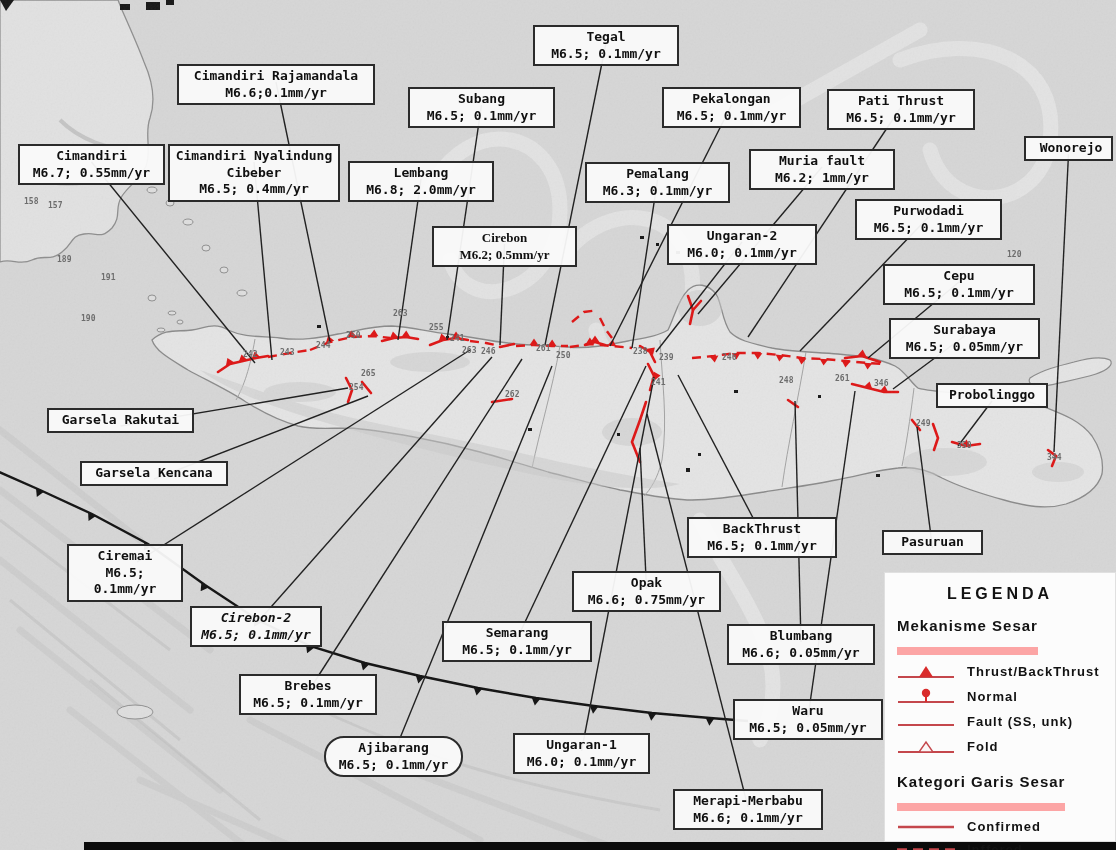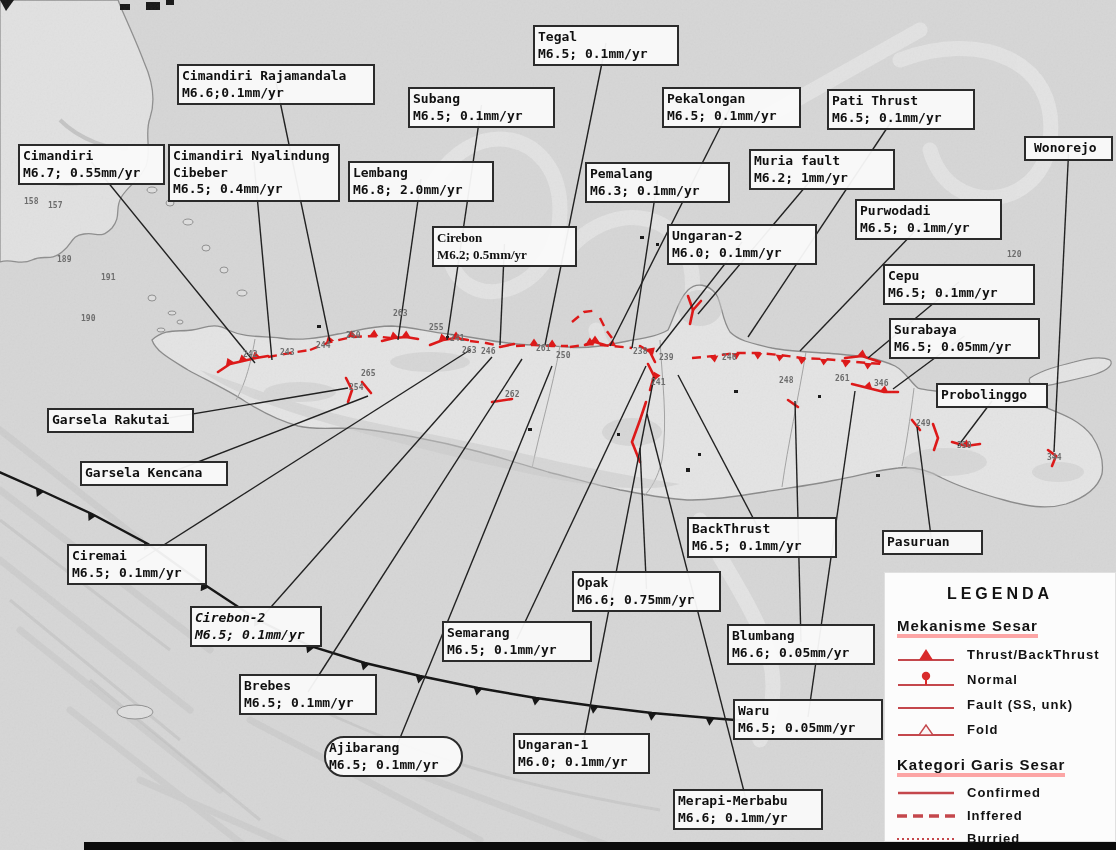--- a/index.html
+++ b/index.html
@@ -1,32 +1,32 @@
 <!DOCTYPE html>
 <html><head>
 <meta charset="utf-8">
 <style>
   html,body{margin:0;padding:0;background:#b9b9b9;}
   #stage{position:relative;width:1116px;height:850px;overflow:hidden;
          background:#d6d6d6;font-family:"DejaVu Sans Mono","Liberation Mono",monospace;}
   #mapsvg{position:absolute;left:0;top:0;z-index:1;}
   #labels{position:absolute;left:0;top:0;width:1116px;height:850px;z-index:4;pointer-events:none;}
   .flabel{position:absolute;box-sizing:border-box;border:2px solid #2b2b2b;
-          background:rgba(250,250,250,.95);padding:2px 3px;text-align:left;
+          background:rgba(250,250,250,.95);padding:2px 3px;text-align:center;
           color:#101010;font-weight:bold;font-size:13px;line-height:1.28;
           font-family:"DejaVu Sans Mono","Liberation Mono",monospace;}
   .fid{position:absolute;font-size:8px;color:#6d6d6d;font-weight:bold;z-index:3;
        font-family:"DejaVu Sans Mono","Liberation Mono",monospace;}
   
   #legend{position:absolute;left:884px;top:572px;width:232px;height:270px;z-index:5;
           background:#fcfcfc;border:1px solid #e0e0e0;box-sizing:border-box;
           font-family:"Liberation Sans","DejaVu Sans",sans-serif;color:#121212;}
   #legend .ltitle{text-align:center;font-weight:bold;font-size:16px;letter-spacing:4px;margin-top:12px;}
   #legend .lsection{font-weight:bold;font-size:15px;letter-spacing:1px;margin:14px 0 4px 12px;
-                    display:inline-block;border-bottom:4px solid #fca5a5;padding-bottom:0;}
+                    display:inline-block;border-bottom:8px solid #fca5a5;padding-bottom:13px;}
   .lrow{display:flex;align-items:center;height:25px;margin-left:10px;}
   .lrow .llab{font-weight:bold;font-size:13px;letter-spacing:1px;margin-left:10px;}
   .lsym{flex:0 0 62px;}
   .sect2 .lrow{height:23px;}
   .leader{stroke:#1c1c1c;stroke-width:1.4;}
 </style>
 </head>
 <body>
 
 <div id="stage">
@@ -296,21 +296,21 @@
       </div>
       <div class="flabel" style="left: 882px; top: 530px; width: 101px;">
         <div>Pasuruan</div>
       </div>
       <div class="flabel" style="left: 47px; top: 408px; width: 147px;">
         <div>Garsela Rakutai</div>
       </div>
       <div class="flabel" style="left: 80px; top: 461px; width: 148px;">
         <div>Garsela Kencana</div>
       </div>
-      <div class="flabel" style="left: 67px; top: 544px; width: 140px;">
+      <div class="flabel" style="left: 67px; top: 544px; width: 116px;">
         <div>Ciremai</div>
         <div>M6.5; 0.1mm/yr</div>
       </div>
       <div class="flabel" style="left: 190px; top: 606px; width: 132px; font-style: italic;">
         <div>Cirebon-2</div>
         <div>M6.5; 0.1mm/yr</div>
       </div>
       <div class="flabel" style="left: 239px; top: 674px; width: 138px;">
         <div>Brebes</div>
         <div>M6.5; 0.1mm/yr</div>

